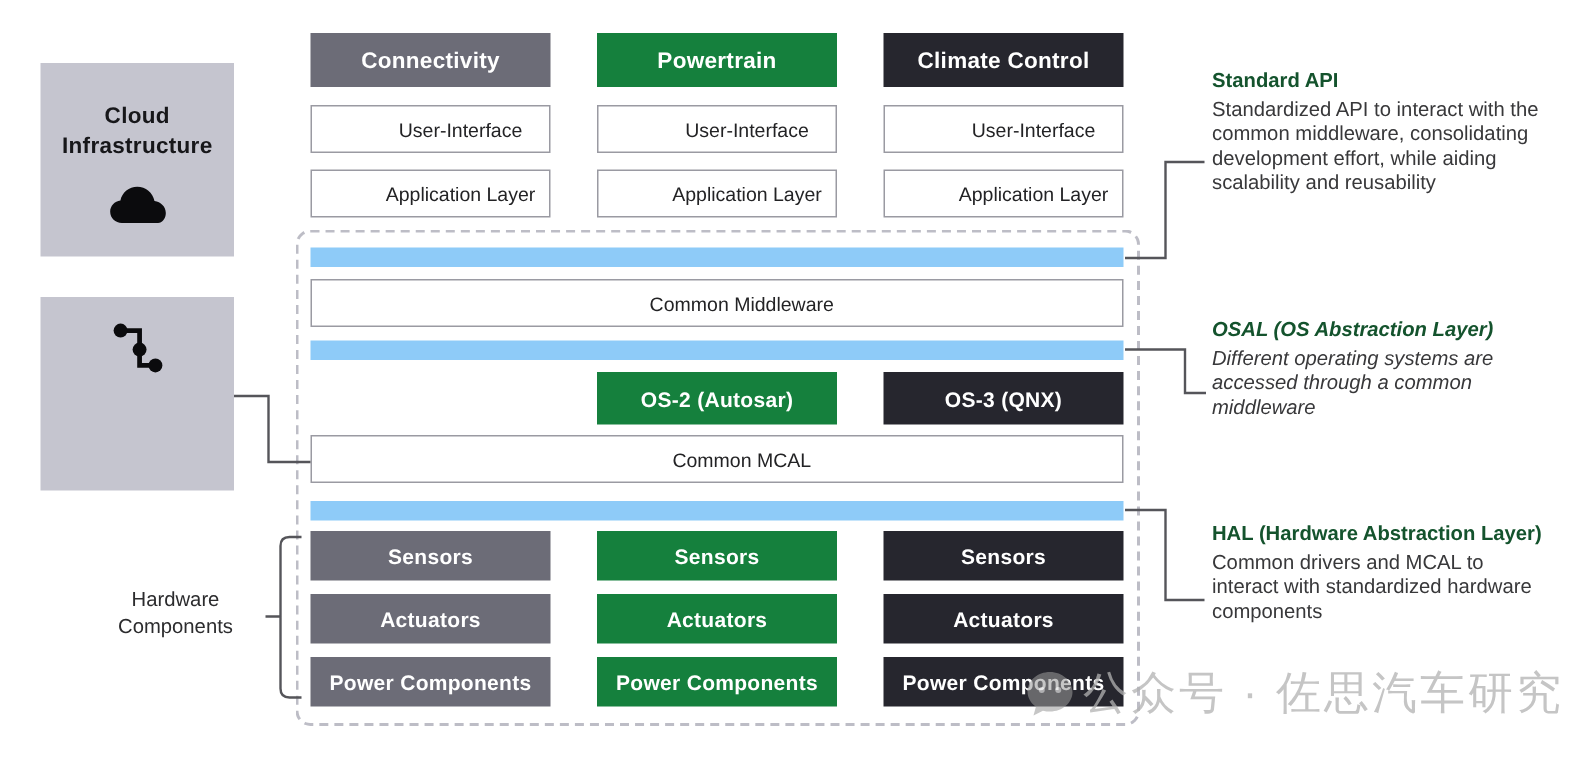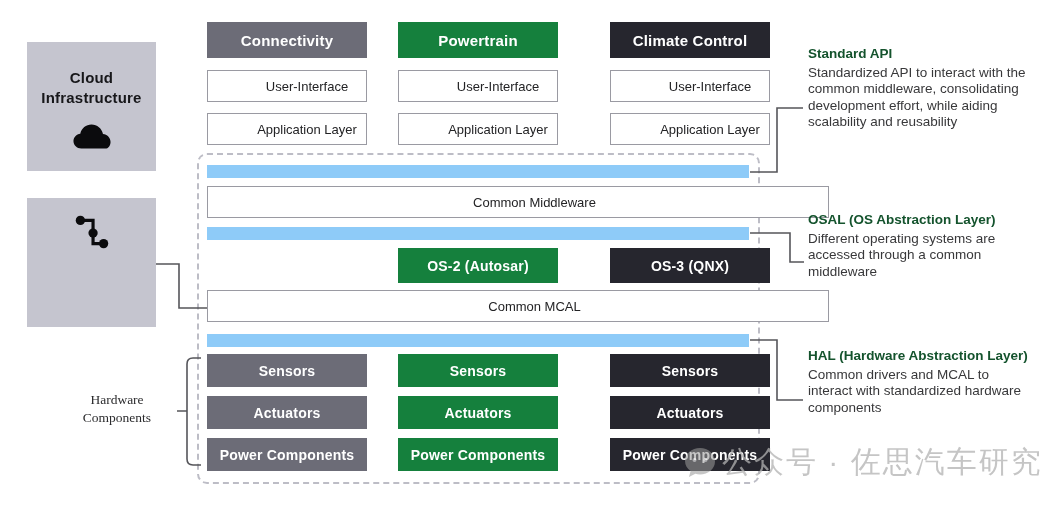--- a/index.html
+++ b/index.html
@@ -24,35 +24,35 @@
   .bg-gray { background:#6c6c77; }
   .bg-blue { background:#15803d; }
   .bg-dark { background:#26262e; }
 
   
   .dashed { position:absolute; left:197px; top:153px; width:563px; height:331px;
             border:2px dashed #bdbdc6; border-radius:10px; }
 
   
   .api-bar { position:absolute; left:207px; width:542px; height:13px; background:#8ecbf8; }
-  .wide-box { position:absolute; left:207px; width:622px; height:32px; background:#fff;
+  .wide-box { position:absolute; left:207px; width:542px; height:32px; background:#fff;
               border:1px solid #9a9aa2; display:flex; align-items:center; justify-content:center;
               font-size:13px; color:#232325;padding-left:33px; }
   .os-box { position:absolute; top:248px; width:160px; height:35px; display:flex;
             align-items:center; justify-content:center; color:#fff; font-weight:bold;
             font-size:14px; letter-spacing:.2px; }
   .hw-box { position:absolute; width:160px; height:33px; display:flex; align-items:center;
             justify-content:center; color:#fff; font-weight:bold; font-size:14px;
             letter-spacing:.2px; }
 
-  .c0 { left:207px; } .c1 { left:398px; } .c2 { left:589px;margin-left:21px; }
+  .c0 { left:207px; } .c1 { left:398px; } .c2 { left:589px; }
 
   
   .hw-label { position:absolute; left:58px; top:391px; width:118px; text-align:center;
-              font-size:13.5px; color:#2c2c2e; line-height:18px; white-space:pre-line;font-family:Liberation Serif, serif; }
+              font-size:13.5px; color:#2c2c2e; line-height:18px; white-space:pre-line; }
 
   
   .anno { position:absolute; left:808px; width:226px; }
   .anno .t { font-size:13.5px; font-weight:bold; color:#14532d; line-height:16.5px; }
   .anno .b { font-size:13.5px; color:#38383a; line-height:16.5px; margin-top:2px; }
 
   
   .wm { position:absolute; left:682px; top:442px; display:flex; align-items:center; opacity:.75; }
   .wm-text { font-size:30px; color:#b2b2b2; letter-spacing:2px; margin-left:4px;
              white-space:nowrap; }
@@ -131,21 +131,21 @@
     <polyline points="156,264 179,264 179,308 207,308" fill="none" stroke="#55555a" stroke-width="1.6"></polyline>
     <polyline points="750,172 777,172 777,108 803,108" fill="none" stroke="#55555a" stroke-width="1.6"></polyline>
     <polyline points="750,233 790,233 790,262 804,262" fill="none" stroke="#55555a" stroke-width="1.6"></polyline>
     <polyline points="750,340 777,340 777,400 803,400" fill="none" stroke="#55555a" stroke-width="1.6"></polyline>
   </svg>
 
   <div class="anno" style="top:46px;">
     <div class="t">Standard API</div>
     <div class="b">Standardized API to interact with the common middleware, consolidating development effort, while aiding scalability and reusability</div>
   </div>
-  <div class="anno" style="top:212px;">
+  <div class="anno" style="top:212px;font-style:italic;">
     <div class="t">OSAL (OS Abstraction Layer)</div>
     <div class="b">Different operating systems are accessed through a common middleware</div>
   </div>
   <div class="anno" style="top:348px;">
     <div class="t">HAL (Hardware Abstraction Layer)</div>
     <div class="b">Common drivers and MCAL to interact with standardized hardware components</div>
   </div>
 
   <div class="wm">
     <svg width="36" height="36" viewBox="0 0 36 36">

